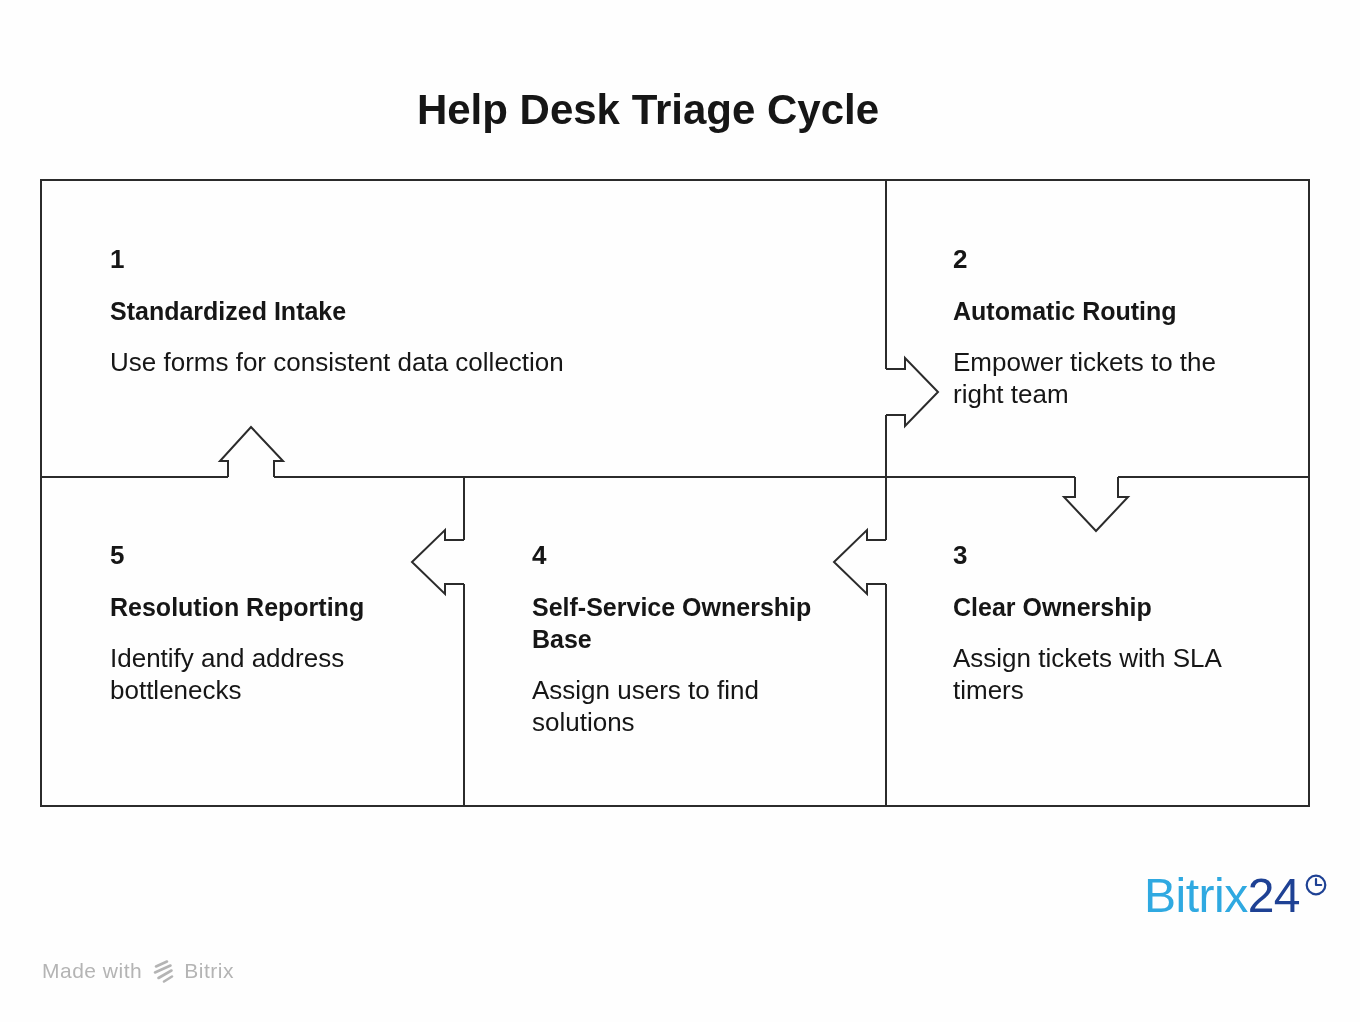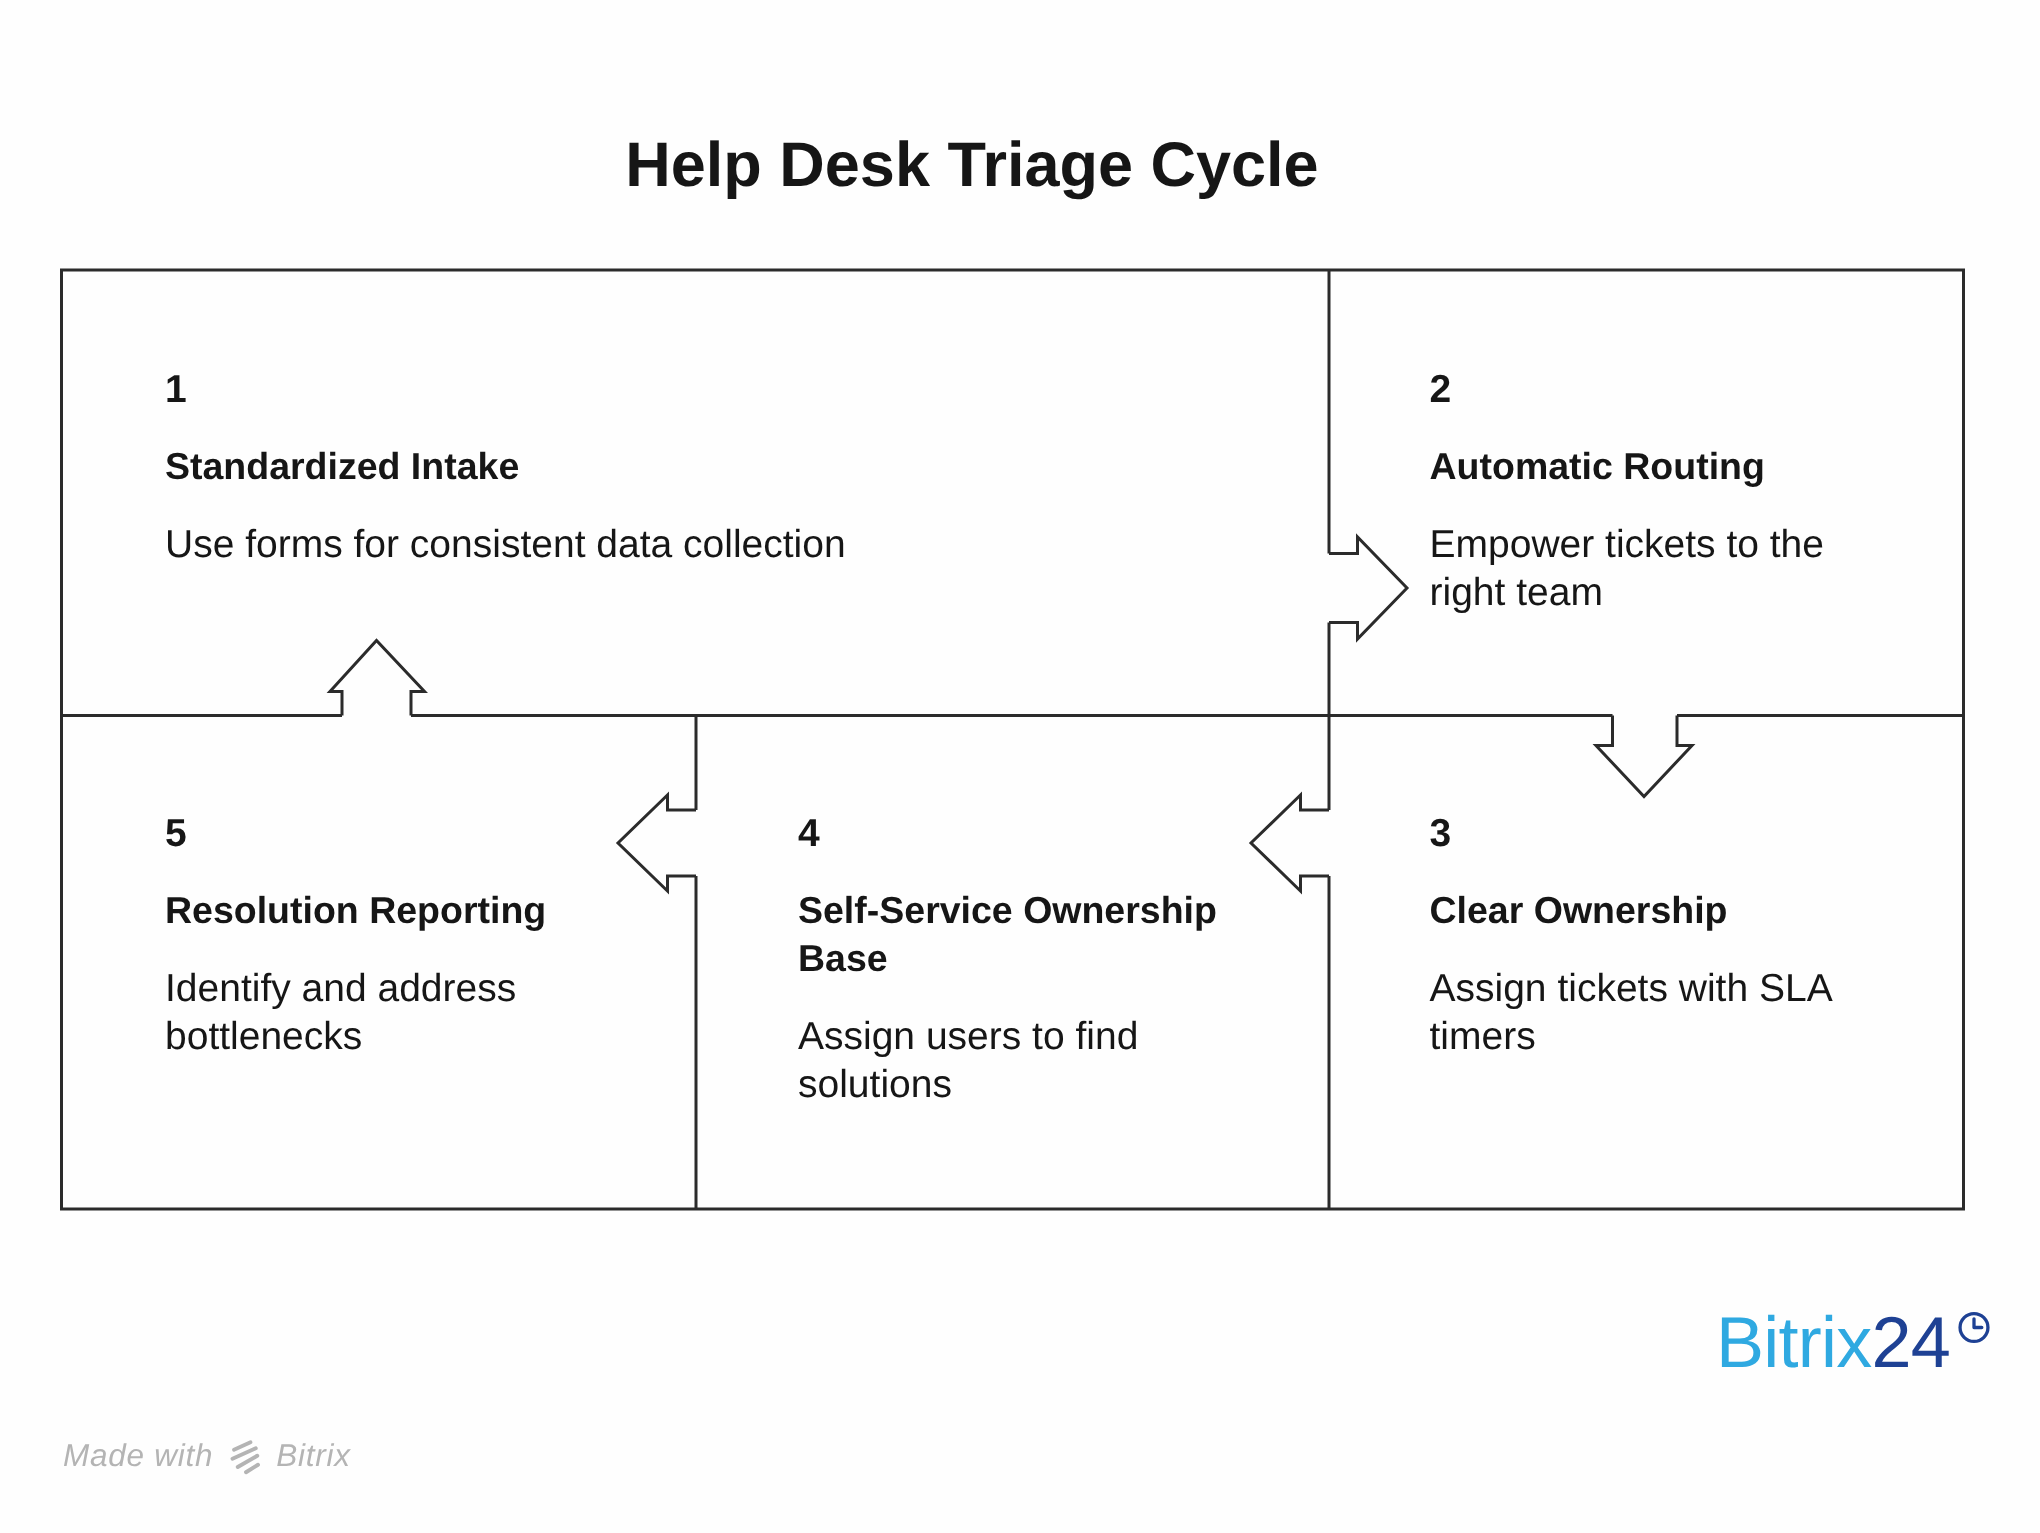--- a/index.html
+++ b/index.html
@@ -33,21 +33,20 @@
     display:flex;align-items:flex-start;
   }
   .brand .b1{color:var(--color-bitrix-light-blue,#2fa9e1);}
   .brand .b2{color:var(--color-bitrix-dark-blue,#1e4194);}
   .brand .clock{margin-left:5px;margin-top:6px;}
   .credit{
     position:absolute;left:42px;top:958px;
     display:flex;align-items:center;gap:9px;
     font-size:21px;color:var(--color-credit-gray,#b4b4b4);
     letter-spacing:0.5px;
-    font-style:italic;
   }
 </style>
 </head>
 <body style="--color-background: #fefefe; --color-line: #2b2b2b; --color-text: #161616; --color-bitrix-light-blue: #2fa9e1; --color-bitrix-dark-blue: #1e4194; --color-credit-gray: #b4b4b4;">
 
 <div class="canvas">
 
   <div class="title">Help Desk Triage Cycle</div>
 
   <svg class="diagram" width="1360" height="1022" viewBox="0 0 1360 1022" aria-hidden="true">

